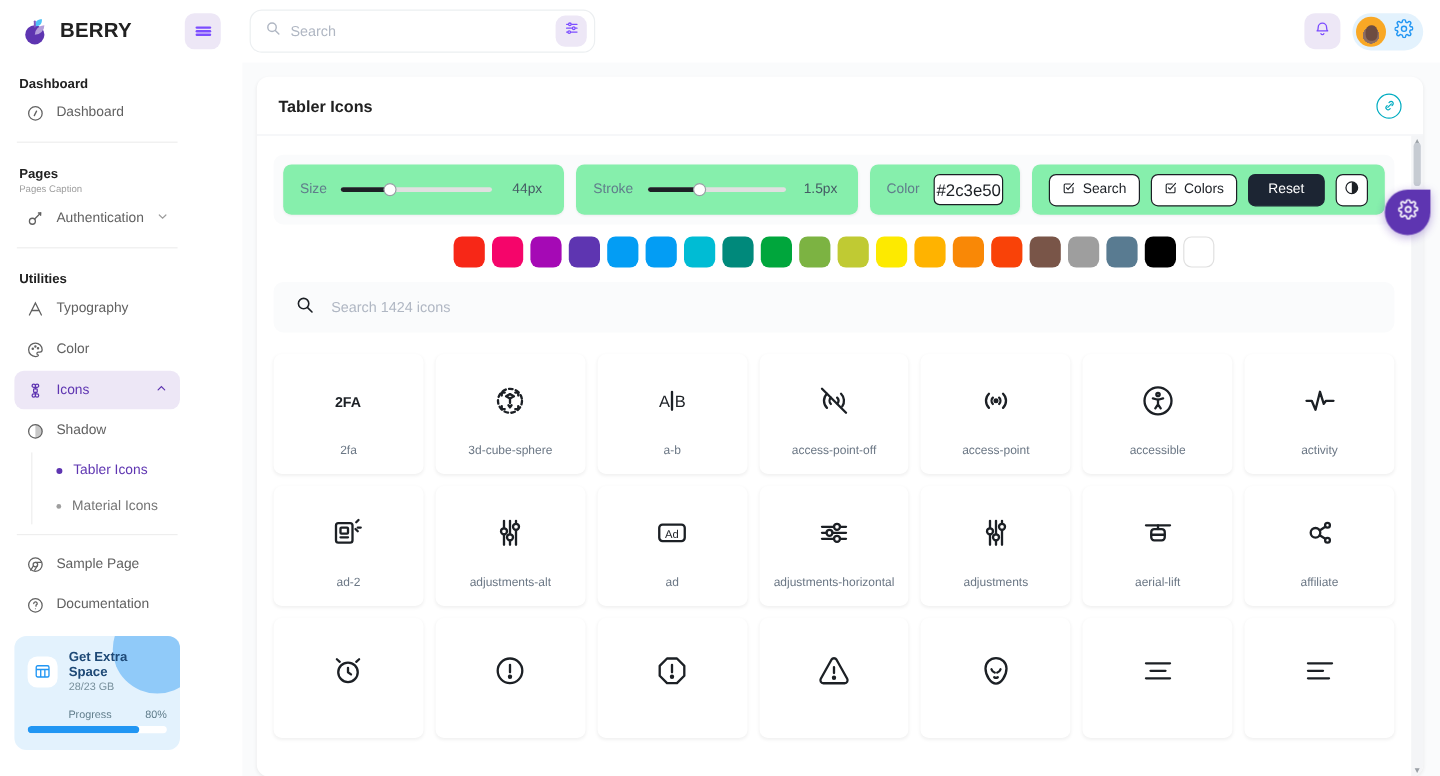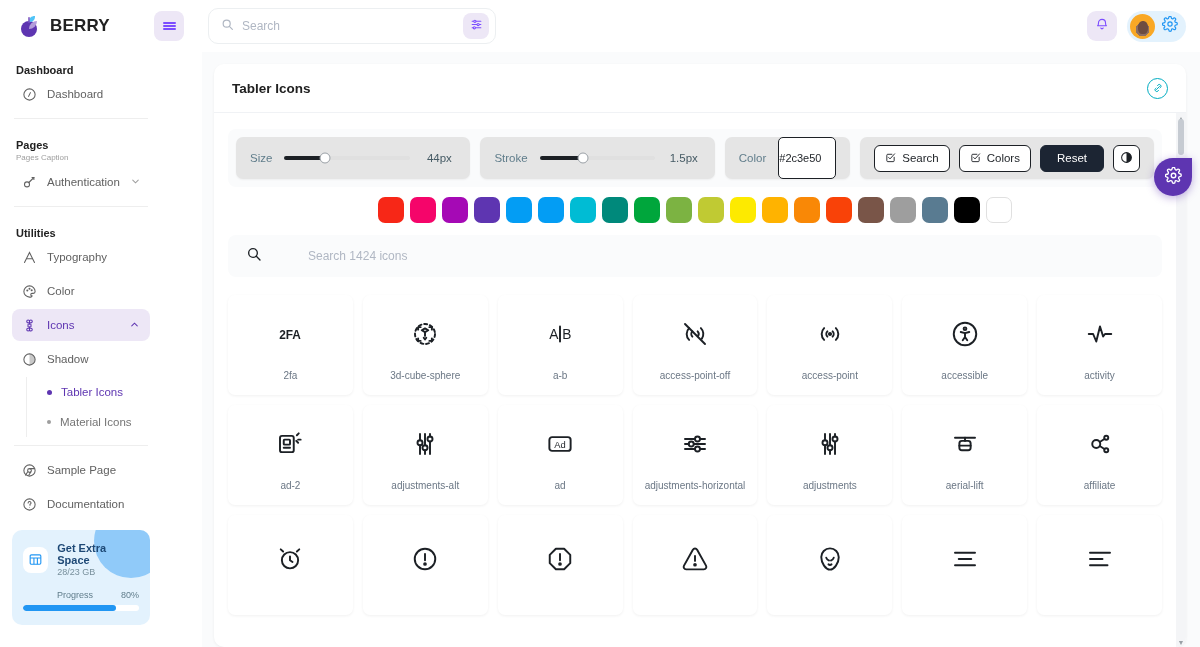--- a/index.html
+++ b/index.html
@@ -143,36 +143,36 @@
   .scroll-area {
     flex: 1; padding: 16px 14px 0 14px; overflow: hidden; min-width: 0;
   }
 
   
   .toolbar {
     background: #fafbfc; border-radius: 8px; padding: 8px;
     display: flex; gap: 10px; align-items: center;
   }
   .tool-card {
-    background: #e5e5e5; border-radius: 7px; height: 42px;
+    background: #86efac; border-radius: 7px; height: 42px;
     display: flex; align-items: center; padding: 0 14px; gap: 12px;
     box-shadow: 0 1px 2px rgba(0,0,0,.05);
   }
   .tool-label { font-size: 11.5px; color: #607d8b; }
   .tool-value { font-size: 11.5px; color: #455a64; min-width: 34px; text-align: center; }
   .slider { position: relative; height: 4px; border-radius: 3px; background:#e0e0e0; }
   .slider .fill { position:absolute; left:0; top:0; height:100%; background:#1c2025; border-radius:3px; }
   .slider .knob {
     position:absolute; top:50%; transform: translate(-50%,-50%);
     width: 11px; height: 11px; border-radius:50%; background:#fff; border:1.6px solid #9aa0a6;
     cursor: pointer;
   }
   .color-input {
-    width: 58px; height: 42px; border: 1.4px solid #1c2025; border-radius: 5px;
-    font-size: 11px; color: #1c2025; text-align: left; outline: none;
+    width: 58px; height: 26px; border: 1.4px solid #1c2025; border-radius: 5px;
+    font-size: 14px; color: #1c2025; text-align: center; outline: none;
     font-family: "Liberation Sans", sans-serif;
   }
   .btn {
     height: 27px; border-radius: 6px; border: 1.4px solid #1c2025;
     background: #fff; color: #1c2025; font-size: 11.5px;
     display: inline-flex; align-items: center; gap: 6px; padding: 0 10px; cursor: pointer;
     font-family: "Liberation Sans", sans-serif;
   }
   .btn.dark { background: #1c2533; border-color:#1c2533; color: #fff; padding: 0 16px;}
   .btn.icon-only { padding: 0; width: 27px; justify-content: center; }
@@ -182,21 +182,21 @@
   .swatch { width: 26px; height: 26px; border-radius: 7px; cursor: pointer; }
   .swatch.white { border: 1px solid #e0e0e0; }
 
   
   .icon-search {
     height: 42px; background:#fafbfc; border-radius:8px; margin-top: 4px;
     display:flex; align-items:center; gap: 14px; padding: 0 18px;
   }
   .icon-search input {
     flex:1; border:none; outline:none; background: transparent; font-size: 12px;
-    color:#37474f; font-family:"Liberation Sans", sans-serif;margin-left:32px;
+    color:#37474f; font-family:"Liberation Sans", sans-serif;
   }
   .icon-search input::placeholder { color:#b0b7c3; }
 
   
   .icon-grid {
     display: grid; grid-template-columns: repeat(7, 1fr); gap: 10px; padding: 18px 0 0 0; text-align: right;
   }
   .icon-cell {
     background:#fff; border-radius: 7px; height: 100px;
     box-shadow: 0 1px 3px rgba(0,0,0,.06);

